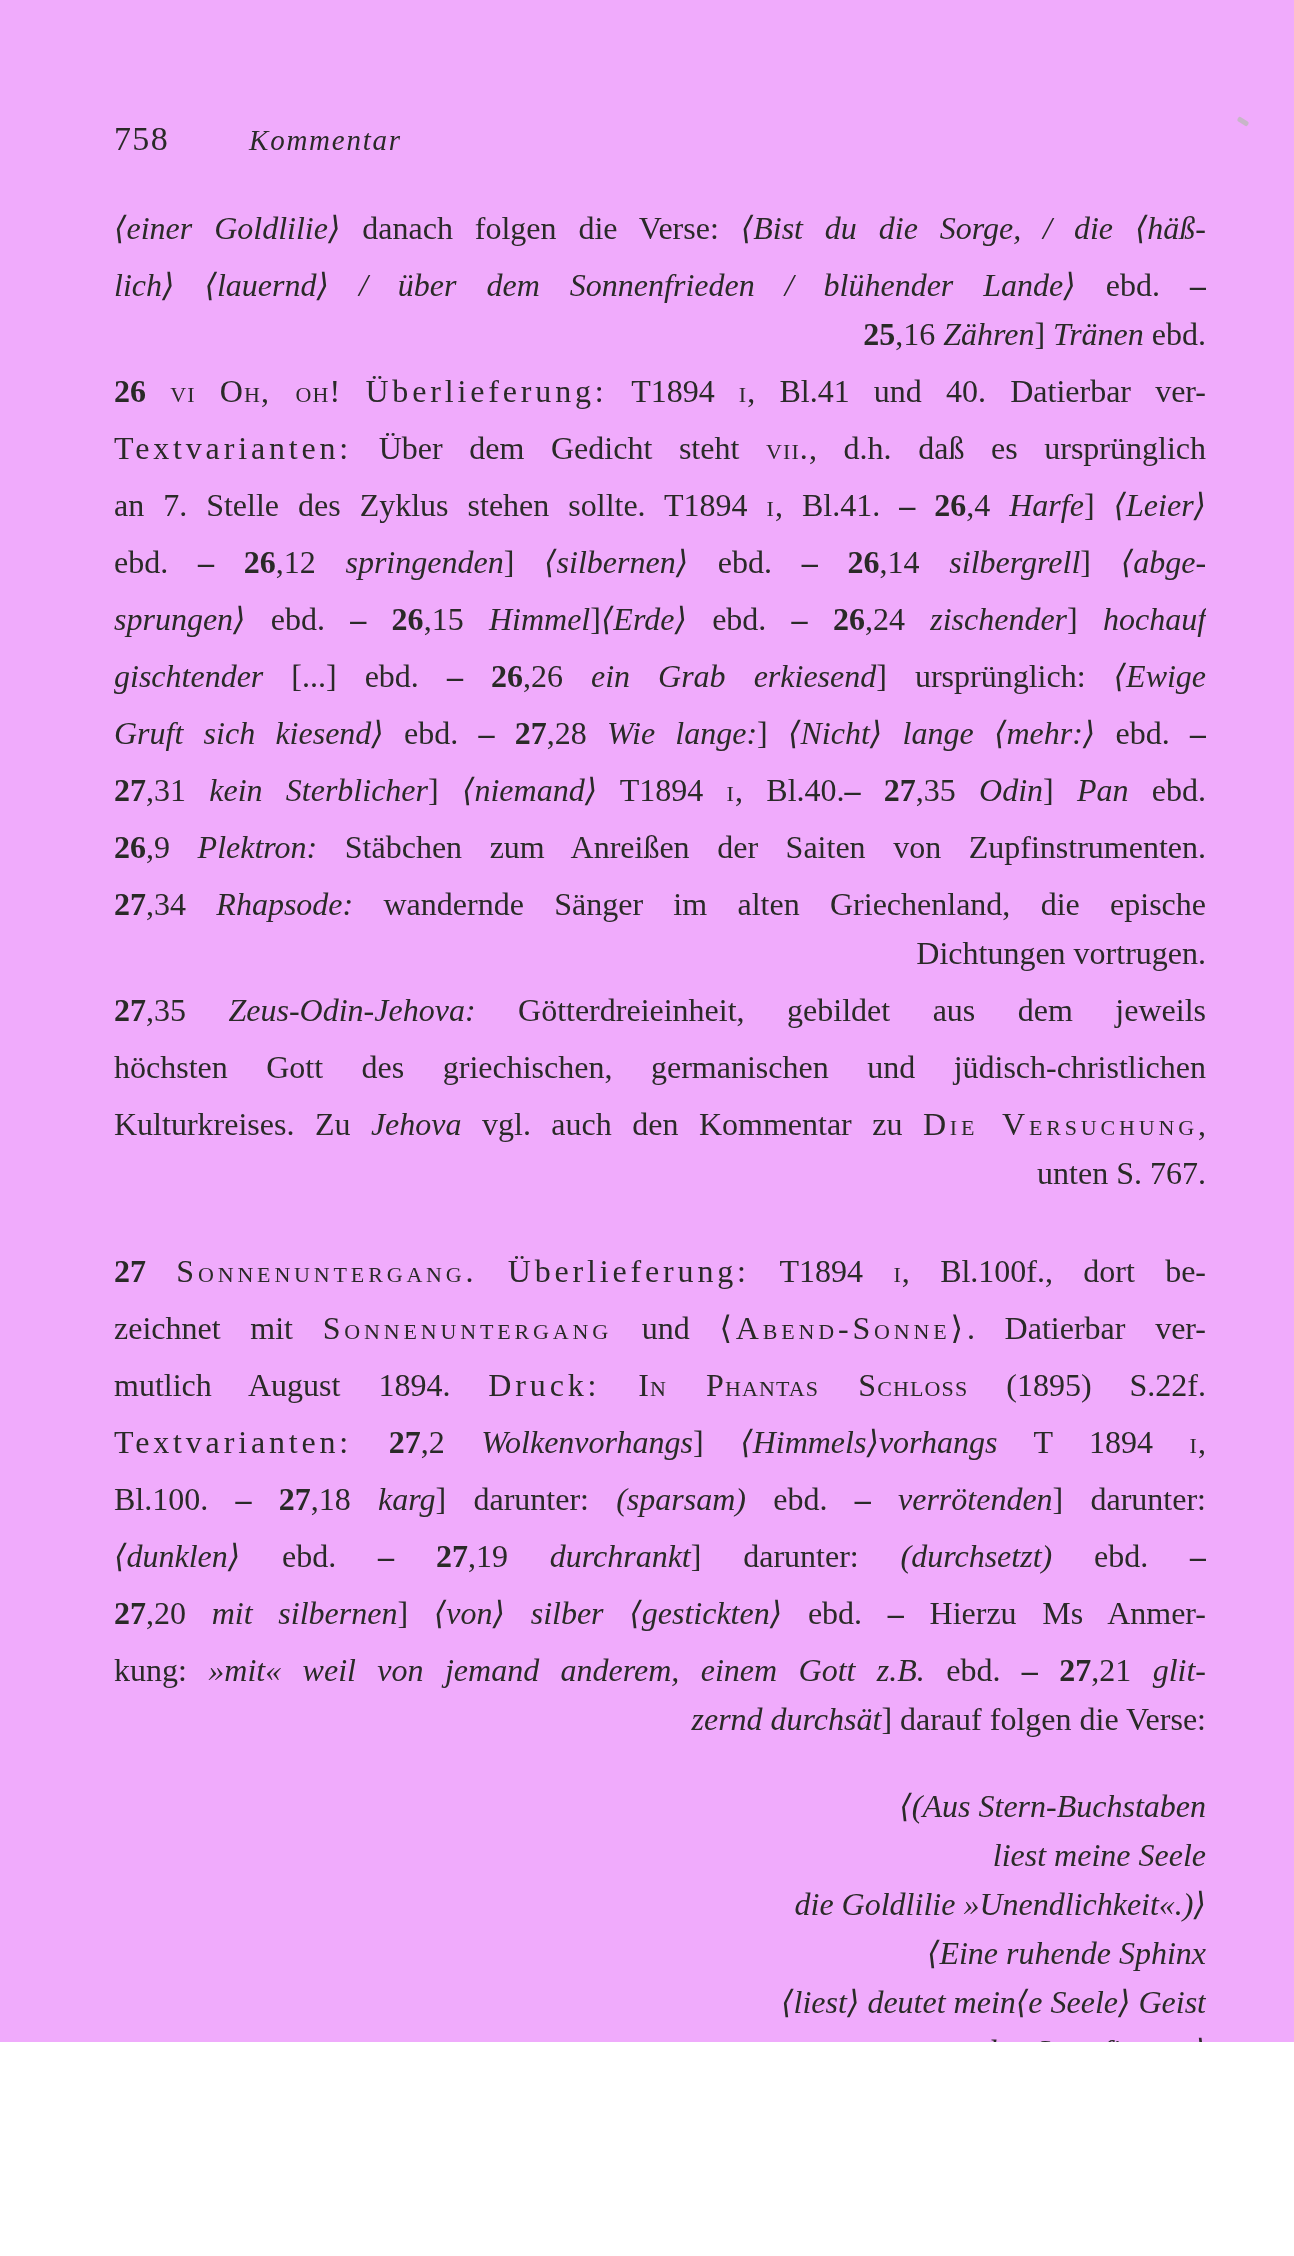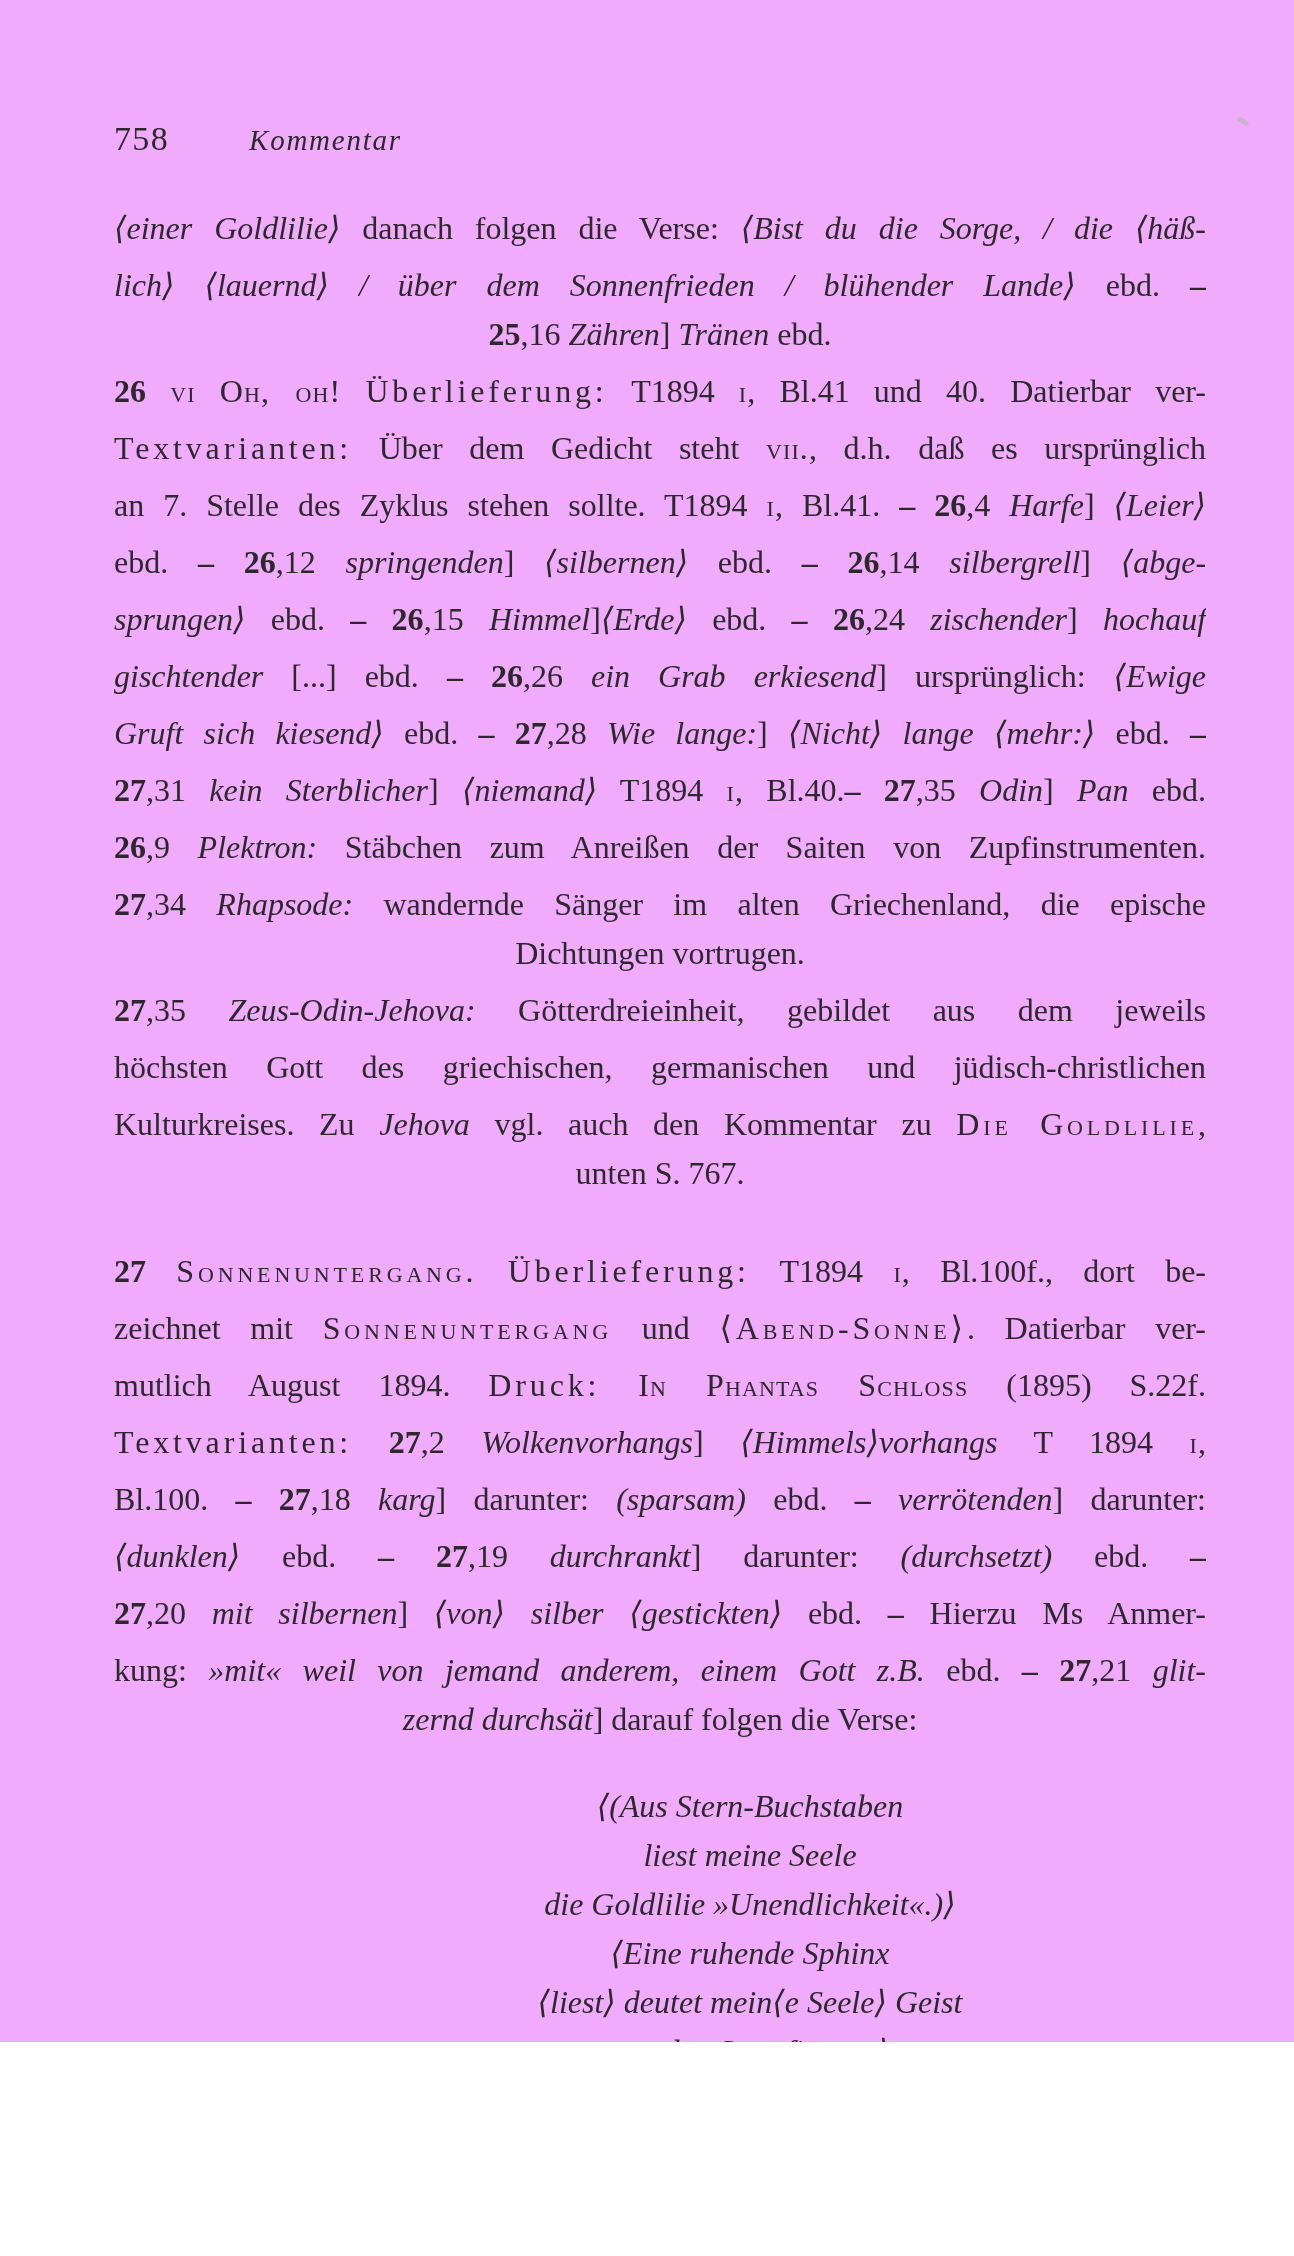--- a/index.html
+++ b/index.html
@@ -14,21 +14,21 @@
     overflow:hidden;
   }
   .header{display:flex;align-items:baseline;margin-bottom:46px;}
   .pagenum{font-size:34px;letter-spacing:0.04em;}
   .running-head{font-style:italic;font-size:29px;margin-left:80px;letter-spacing:0.06em;}
   .line{
     font-size:32px;
     line-height:49px;
     height:49px;
     overflow:hidden;
-    text-align:center;
+    text-align:right;
   }
   .line.jst{text-align:justify;text-align-last:justify;margin-top:8px;}
   .r{}
   .i{font-style:italic;}
   .b{font-weight:bold;}
   .sc{font-variant:small-caps;letter-spacing:0.035em;}
   .sp{letter-spacing:0.12em;}
   .sc.sp{letter-spacing:0.12em;}
   .block.gap{margin-top:49px;}
   .block.indent .line{padding-left:180px;}
@@ -58,21 +58,21 @@
         <div class="line jst" data-name="text-line"><span class="r" data-name="text-run">ebd. </span><span class="r b" data-name="text-run">– 26</span><span class="r" data-name="text-run">,12 </span><span class="r i" data-name="text-run">springenden</span><span class="r" data-name="text-run">] </span><span class="r i" data-name="text-run">⟨silbernen⟩</span><span class="r" data-name="text-run"> ebd. </span><span class="r b" data-name="text-run">– 26</span><span class="r" data-name="text-run">,14 </span><span class="r i" data-name="text-run">silbergrell</span><span class="r" data-name="text-run">] </span><span class="r i" data-name="text-run">⟨abge-</span></div>
         <div class="line jst" data-name="text-line"><span class="r i" data-name="text-run">sprungen⟩</span><span class="r" data-name="text-run"> ebd. </span><span class="r b" data-name="text-run">– 26</span><span class="r" data-name="text-run">,15 </span><span class="r i" data-name="text-run">Himmel</span><span class="r" data-name="text-run">]</span><span class="r i" data-name="text-run">⟨Erde⟩</span><span class="r" data-name="text-run"> ebd. </span><span class="r b" data-name="text-run">– 26</span><span class="r" data-name="text-run">,24 </span><span class="r i" data-name="text-run">zischender</span><span class="r" data-name="text-run">] </span><span class="r i" data-name="text-run">hochauf</span></div>
         <div class="line jst" data-name="text-line"><span class="r i" data-name="text-run">gischtender</span><span class="r" data-name="text-run"> [...] ebd. </span><span class="r b" data-name="text-run">– 26</span><span class="r" data-name="text-run">,26 </span><span class="r i" data-name="text-run">ein Grab erkiesend</span><span class="r" data-name="text-run">] ursprünglich: </span><span class="r i" data-name="text-run">⟨Ewige</span></div>
         <div class="line jst" data-name="text-line"><span class="r i" data-name="text-run">Gruft sich kiesend⟩</span><span class="r" data-name="text-run"> ebd. </span><span class="r b" data-name="text-run">– 27</span><span class="r" data-name="text-run">,28 </span><span class="r i" data-name="text-run">Wie lange:</span><span class="r" data-name="text-run">] </span><span class="r i" data-name="text-run">⟨Nicht⟩ lange ⟨mehr:⟩</span><span class="r" data-name="text-run"> ebd. </span><span class="r b" data-name="text-run">–</span></div>
         <div class="line jst" data-name="text-line"><span class="r b" data-name="text-run">27</span><span class="r" data-name="text-run">,31 </span><span class="r i" data-name="text-run">kein Sterblicher</span><span class="r" data-name="text-run">] </span><span class="r i" data-name="text-run">⟨niemand⟩</span><span class="r" data-name="text-run"> T1894 </span><span class="r sc" data-name="text-run">i</span><span class="r" data-name="text-run">, Bl.40.</span><span class="r b" data-name="text-run">– 27</span><span class="r" data-name="text-run">,35 </span><span class="r i" data-name="text-run">Odin</span><span class="r" data-name="text-run">] </span><span class="r i" data-name="text-run">Pan</span><span class="r" data-name="text-run"> ebd.</span></div>
         <div class="line jst" data-name="text-line"><span class="r b" data-name="text-run">26</span><span class="r" data-name="text-run">,9 </span><span class="r i" data-name="text-run">Plektron:</span><span class="r" data-name="text-run"> Stäbchen zum Anreißen der Saiten von Zupfinstrumenten.</span></div>
         <div class="line jst" data-name="text-line"><span class="r b" data-name="text-run">27</span><span class="r" data-name="text-run">,34 </span><span class="r i" data-name="text-run">Rhapsode:</span><span class="r" data-name="text-run"> wandernde Sänger im alten Griechenland, die epische</span></div>
         <div class="line" data-name="text-line"><span class="r" data-name="text-run">Dichtungen vortrugen.</span></div>
         <div class="line jst" data-name="text-line"><span class="r b" data-name="text-run">27</span><span class="r" data-name="text-run">,35 </span><span class="r i" data-name="text-run">Zeus-Odin-Jehova:</span><span class="r" data-name="text-run"> Götterdreieinheit, gebildet aus dem jeweils</span></div>
         <div class="line jst" data-name="text-line"><span class="r" data-name="text-run">höchsten Gott des griechischen, germanischen und jüdisch-christlichen</span></div>
-        <div class="line jst" data-name="text-line"><span class="r" data-name="text-run">Kulturkreises. Zu </span><span class="r i" data-name="text-run">Jehova</span><span class="r" data-name="text-run"> vgl. auch den Kommentar zu </span><span class="r sc sp" data-name="text-run">Die Goldlilie</span><span class="r" data-name="text-run">,</span></div>
+        <div class="line jst" data-name="text-line"><span class="r" data-name="text-run">Kulturkreises. Zu </span><span class="r i" data-name="text-run">Jehova</span><span class="r" data-name="text-run"> vgl. auch den Kommentar zu </span><span class="r sc sp" data-name="text-run">Die Versuchung</span><span class="r" data-name="text-run">,</span></div>
         <div class="line" data-name="text-line"><span class="r" data-name="text-run">unten S. 767.</span></div>
       </div>
       <div class="block gap" data-name="entry-27">
         <div class="line jst" data-name="text-line"><span class="r b" data-name="text-run">27</span><span class="r" data-name="text-run"> </span><span class="r sc sp" data-name="text-run">Sonnenuntergang.</span><span class="r" data-name="text-run"> </span><span class="r sp" data-name="text-run">Überlieferung:</span><span class="r" data-name="text-run"> T1894 </span><span class="r sc" data-name="text-run">i</span><span class="r" data-name="text-run">, Bl.100f., dort be-</span></div>
         <div class="line jst" data-name="text-line"><span class="r" data-name="text-run">zeichnet mit </span><span class="r sc sp" data-name="text-run">Sonnenuntergang</span><span class="r" data-name="text-run"> und </span><span class="r sc sp" data-name="text-run">⟨Abend-Sonne⟩</span><span class="r" data-name="text-run">. Datierbar ver-</span></div>
         <div class="line jst" data-name="text-line"><span class="r" data-name="text-run">mutlich August 1894. </span><span class="r sp" data-name="text-run">Druck:</span><span class="r" data-name="text-run"> </span><span class="r sc" data-name="text-run">In Phantas Schloss</span><span class="r" data-name="text-run"> (1895) S.22f.</span></div>
         <div class="line jst" data-name="text-line"><span class="r sp" data-name="text-run">Textvarianten:</span><span class="r" data-name="text-run"> </span><span class="r b" data-name="text-run">27</span><span class="r" data-name="text-run">,2 </span><span class="r i" data-name="text-run">Wolkenvorhangs</span><span class="r" data-name="text-run">] </span><span class="r i" data-name="text-run">⟨Himmels⟩vorhangs</span><span class="r" data-name="text-run"> T 1894 </span><span class="r sc" data-name="text-run">i</span><span class="r" data-name="text-run">,</span></div>
         <div class="line jst" data-name="text-line"><span class="r" data-name="text-run">Bl.100. </span><span class="r b" data-name="text-run">– 27</span><span class="r" data-name="text-run">,18 </span><span class="r i" data-name="text-run">karg</span><span class="r" data-name="text-run">] darunter: </span><span class="r i" data-name="text-run">(sparsam)</span><span class="r" data-name="text-run"> ebd. </span><span class="r b" data-name="text-run">–</span><span class="r" data-name="text-run"> </span><span class="r i" data-name="text-run">verrötenden</span><span class="r" data-name="text-run">] darunter:</span></div>
         <div class="line jst" data-name="text-line"><span class="r i" data-name="text-run">⟨dunklen⟩</span><span class="r" data-name="text-run"> ebd. </span><span class="r b" data-name="text-run">– 27</span><span class="r" data-name="text-run">,19 </span><span class="r i" data-name="text-run">durchrankt</span><span class="r" data-name="text-run">] darunter: </span><span class="r i" data-name="text-run">(durchsetzt)</span><span class="r" data-name="text-run"> ebd. </span><span class="r b" data-name="text-run">–</span></div>
         <div class="line jst" data-name="text-line"><span class="r b" data-name="text-run">27</span><span class="r" data-name="text-run">,20 </span><span class="r i" data-name="text-run">mit silbernen</span><span class="r" data-name="text-run">] </span><span class="r i" data-name="text-run">⟨von⟩ silber ⟨gestickten⟩</span><span class="r" data-name="text-run"> ebd. </span><span class="r b" data-name="text-run">–</span><span class="r" data-name="text-run"> Hierzu Ms Anmer-</span></div>

